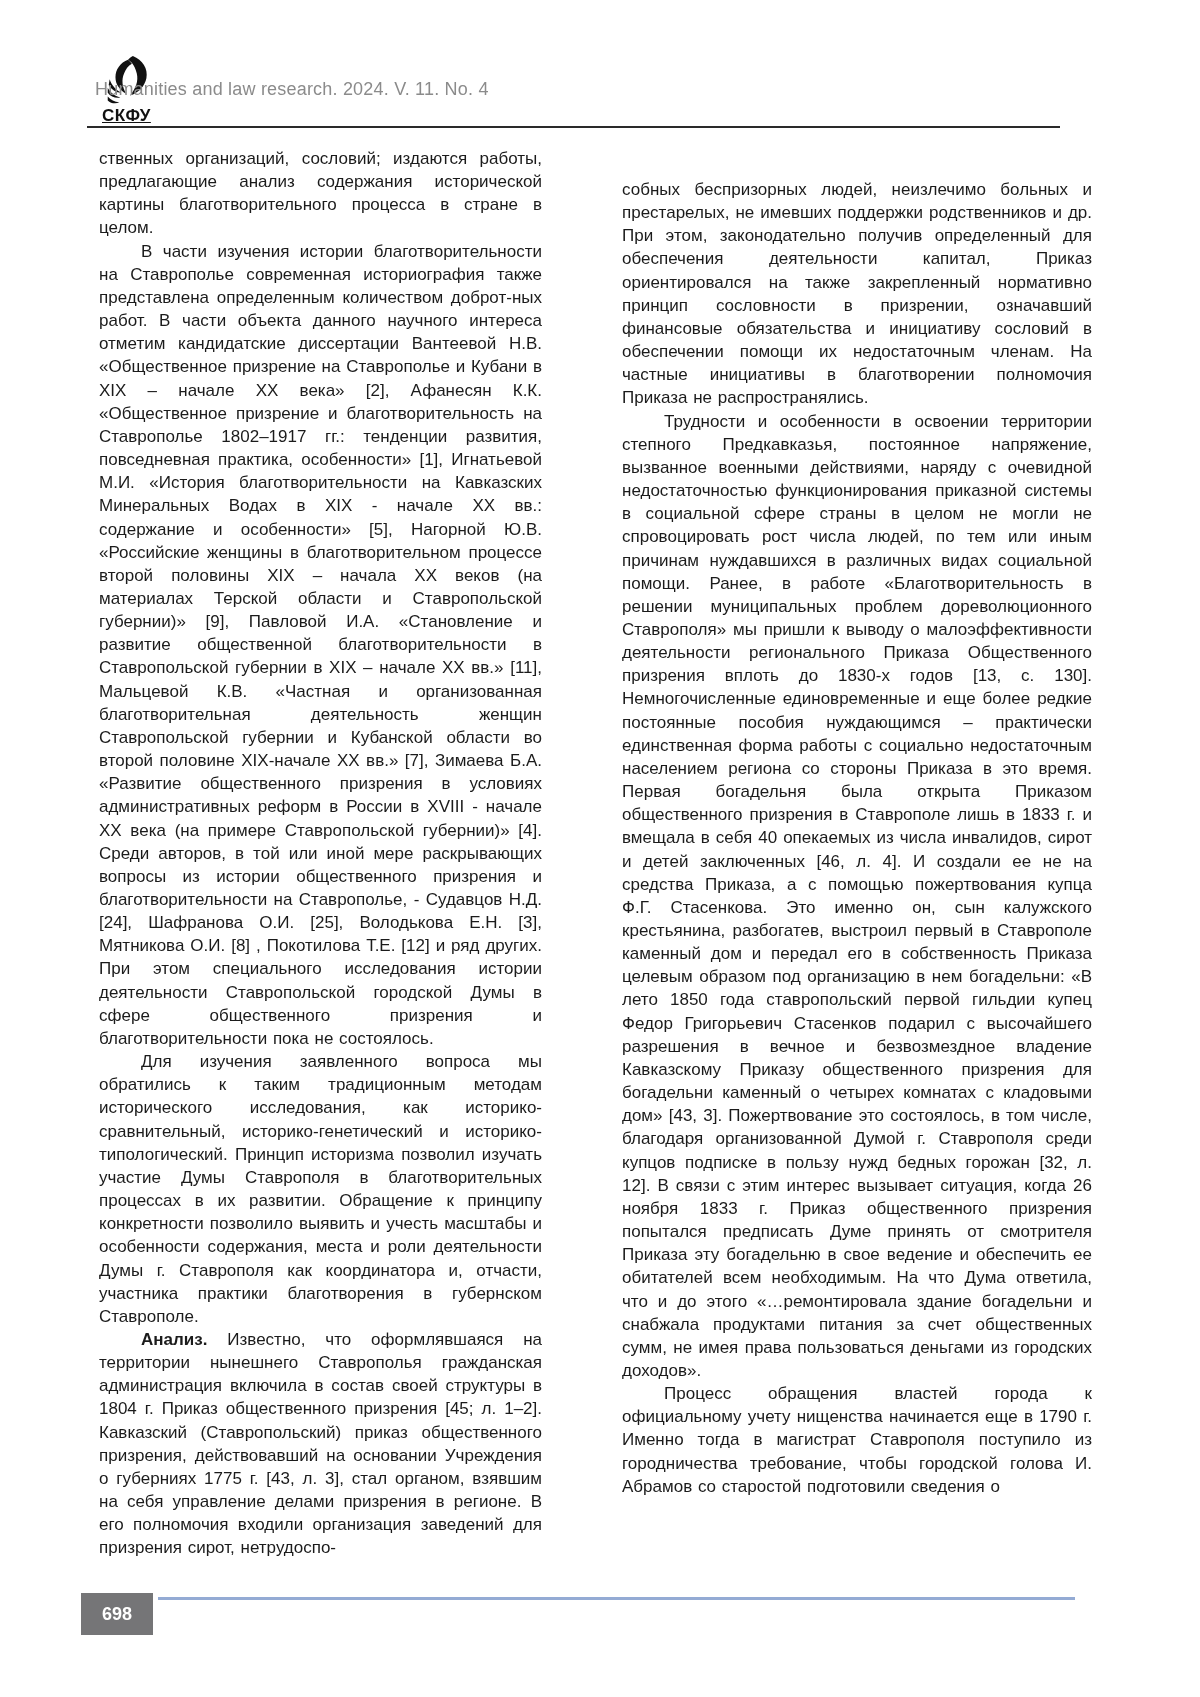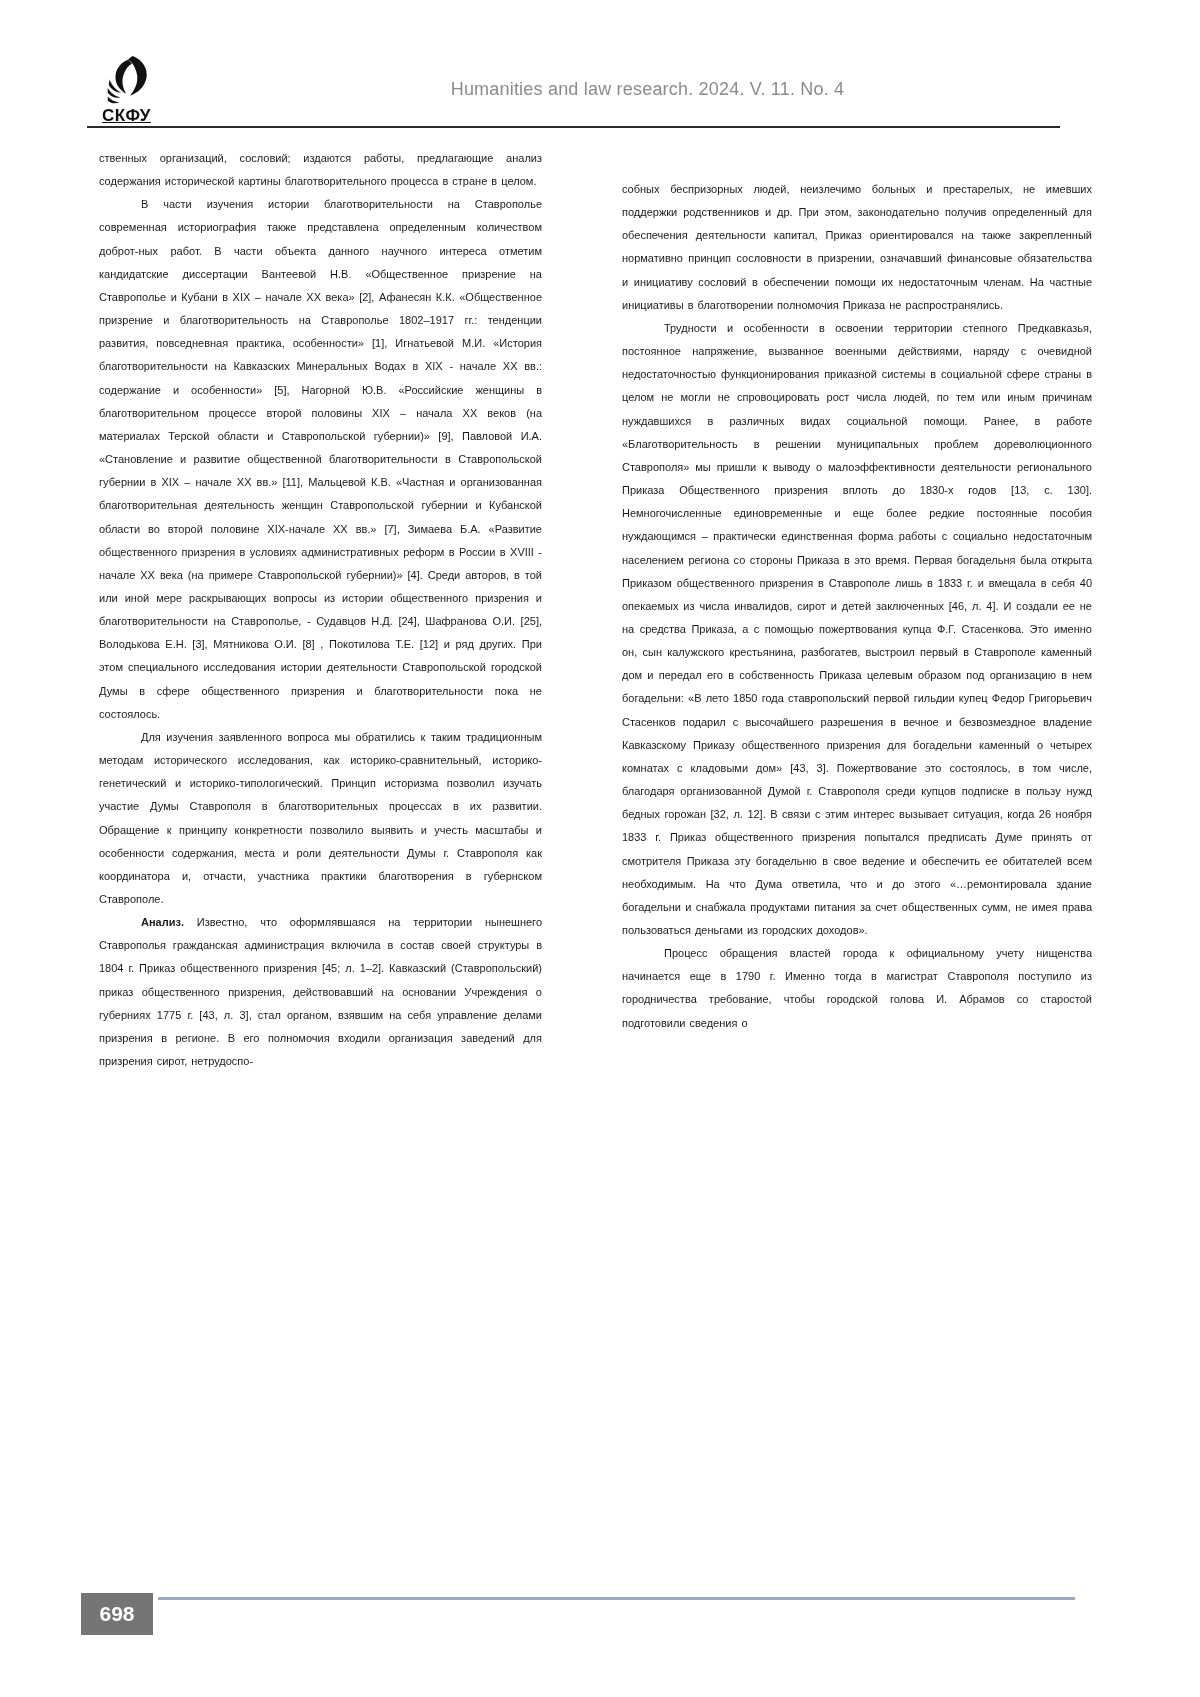--- a/index.html
+++ b/index.html
@@ -29,21 +29,20 @@
     margin-top: -6px;
     padding-left: 10px;
     color: var(--logo_black, #111111);
   }
   .journal-title {
     position: absolute;
     top: 79px;
     left: 0;
     right: 0;
     padding-left: 95px;
-    text-align: center;
     font-size: 18px;
     color: var(--title_text, #8b8b8b);
     letter-spacing: 0.2px;
   }
   .header-rule {
     position: absolute;
     left: 87px;
     top: 126px;
     width: 973px;
     height: 2px;
@@ -54,37 +53,37 @@
   .col {
     position: absolute;
     top: 147px;
     color: var(--body_text, #1b1b1b);
   }
   .col-left  { left: 99px;  width: 443px; }
   .col-right { left: 622px; width: 470px; margin-top: 31px; }
   .col p {
     margin: 0;
     text-align: justify;
-    font-size: 11px;
+    font-size: 17px;
     line-height: 23.15px;
     word-spacing: 1px;
   }
   .col p.indent { text-indent: 42px; }
   .col p b { font-weight: bold; }
 
   
   .page-number-badge {
     position: absolute;
     left: 81px;
     top: 1593px;
     width: 72px;
     height: 42px;
     background: var(--footer_box_bg, #757577);
     color: #ffffff;
-    font-size: 21px;
+    font-size: 18px;
     font-weight: bold;
     display: flex;
     align-items: center;
     justify-content: center;
   }
   .footer-rule {
     position: absolute;
     left: 158px;
     top: 1597px;
     width: 917px;

